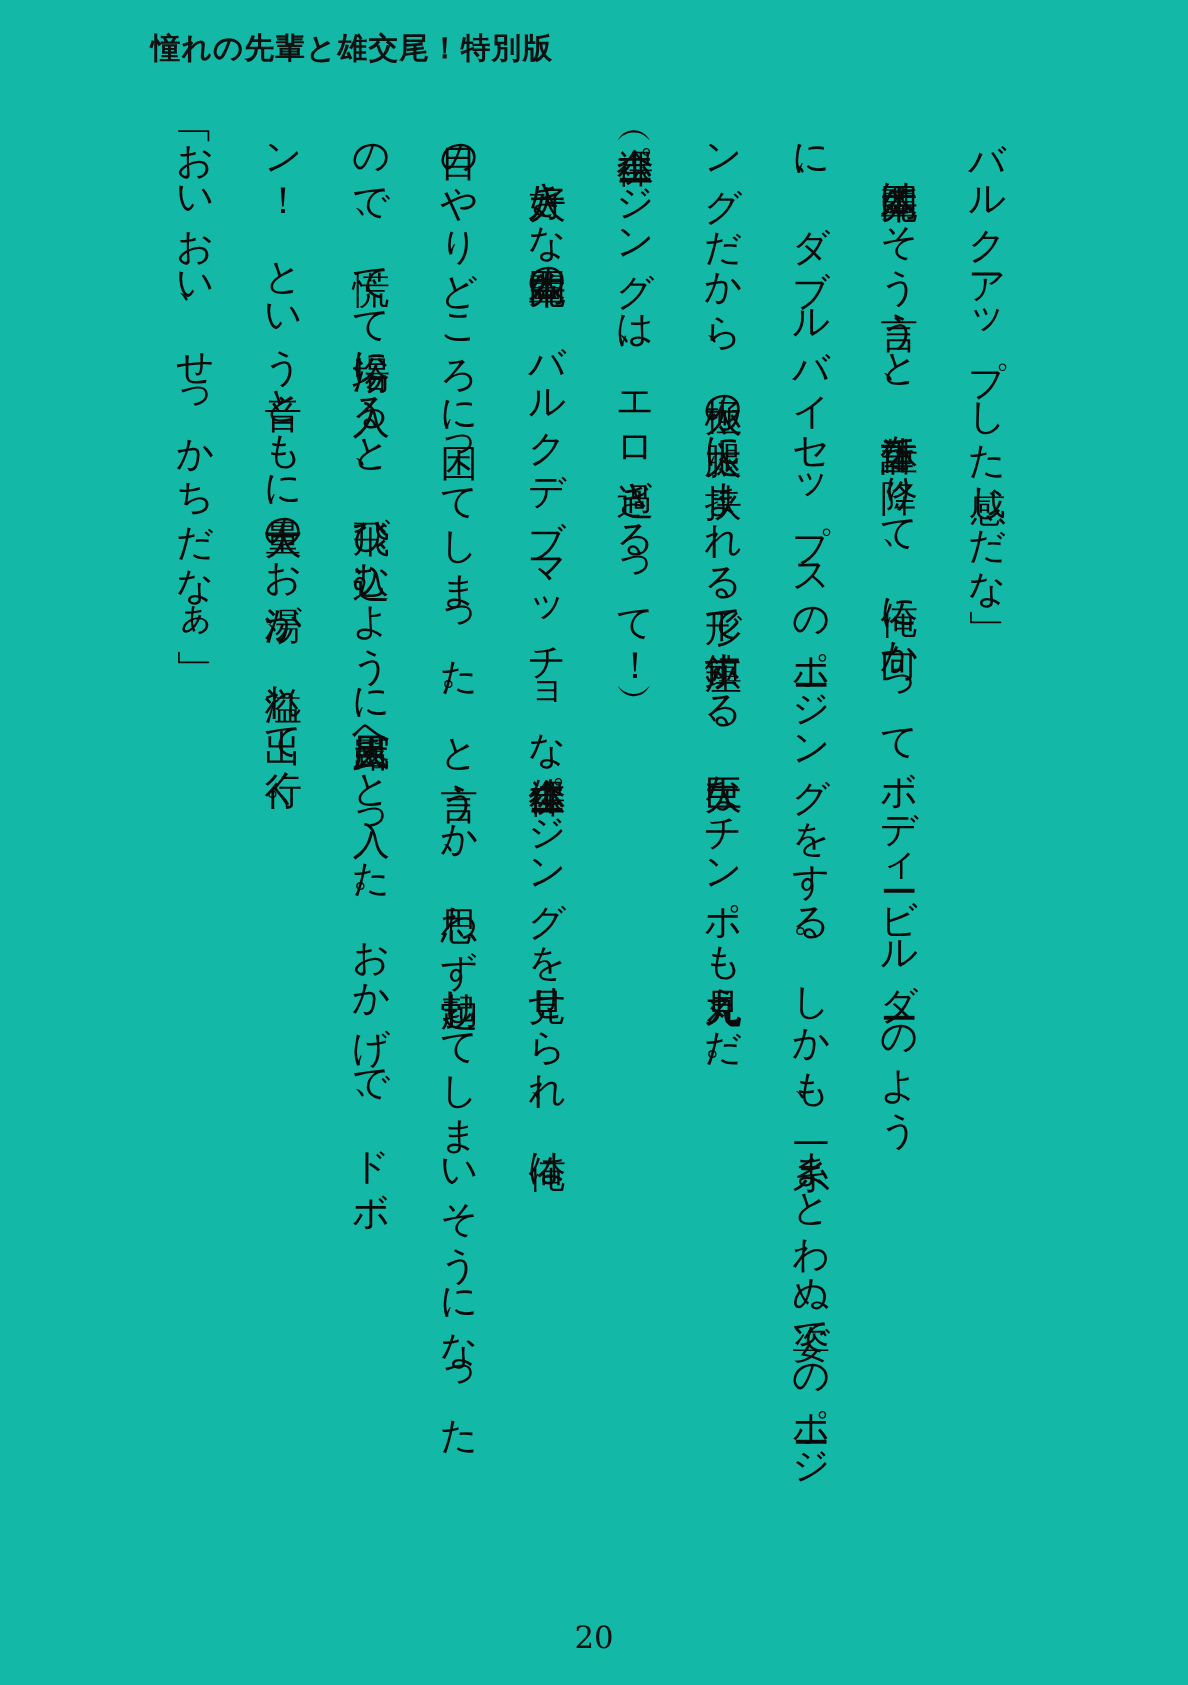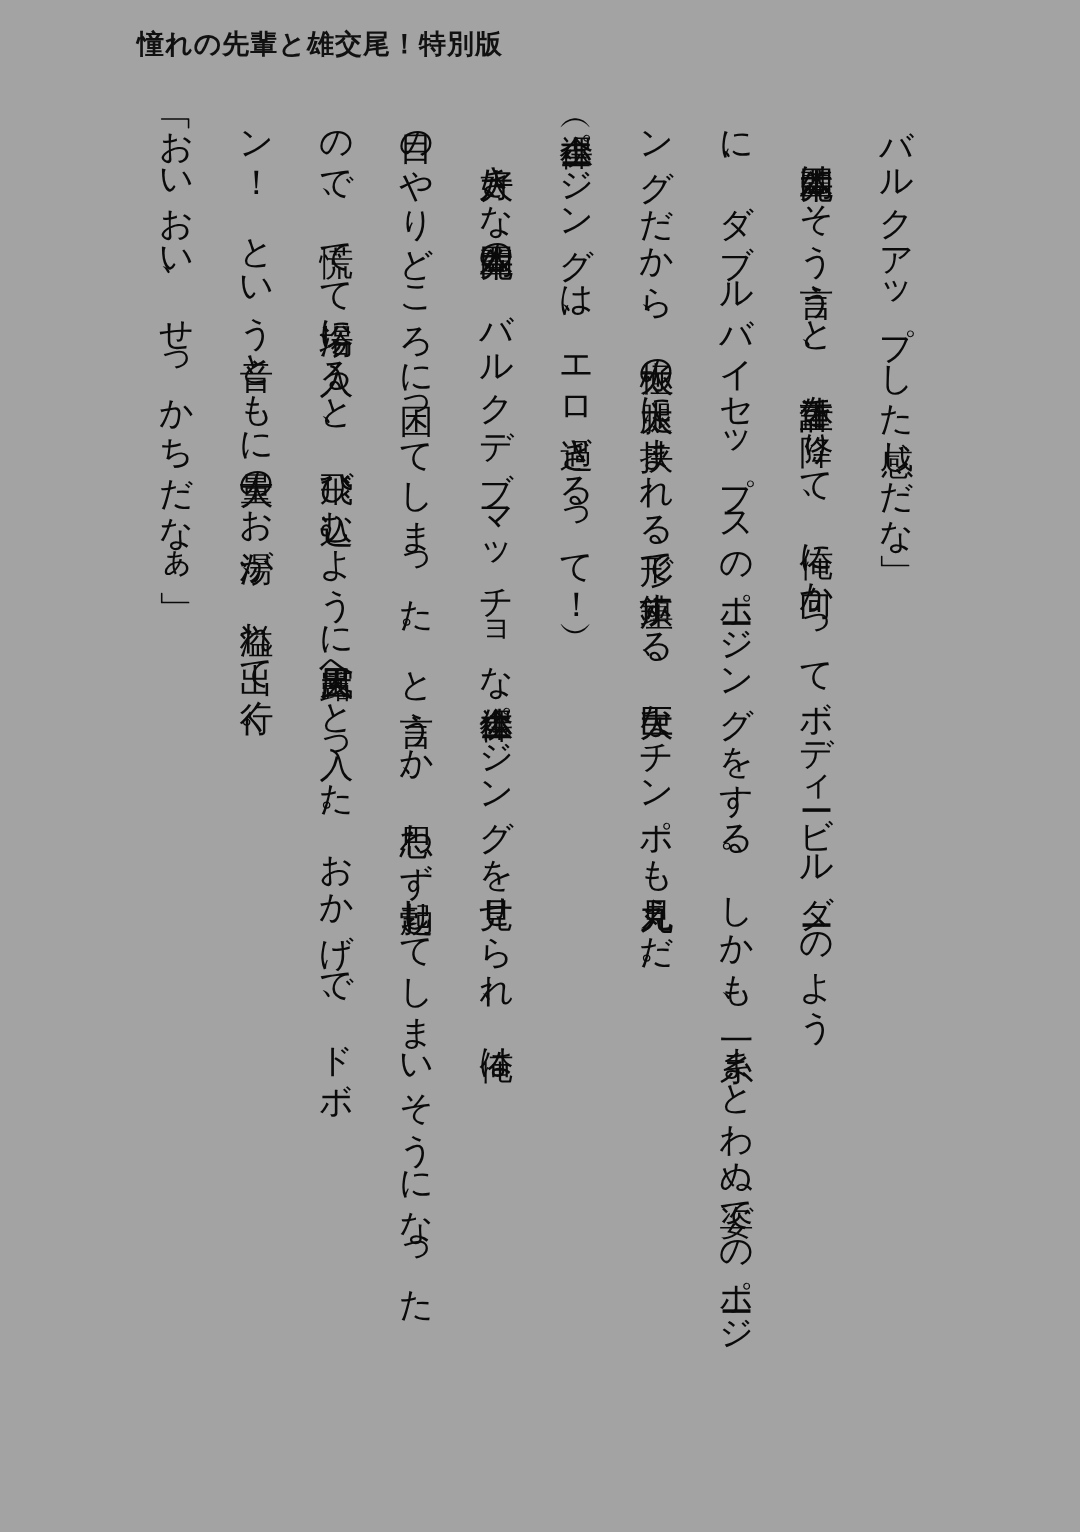--- a/index.html
+++ b/index.html
@@ -1,20 +1,20 @@
 <!DOCTYPE html>
 <html lang="ja"><head>
 <meta charset="utf-8">
 <style>
   html, body { margin: 0; padding: 0; background: #ffffff; }
   .page {
     position: relative;
     width: 1080px;
     height: 1532px;
-    background: #a3a3a3;
+    background: #14b8a6;
     color: #000000;
     font-family: "Liberation Sans", sans-serif;
     overflow: hidden;
   }
   .header-title {
     position: absolute;
     left: 137px;
     top: 26px;
     font-size: 27px;
     font-weight: 600;
@@ -65,14 +65,15 @@
     <div class="vline">に、ダブルバイセップスのポージングをする。しかも、一糸まとわぬ姿でのポージ</div>
     <div class="vline">ングだから、極太の太腿に挟まれる形で鎮座する、巨大なチンポも丸見えだ。</div>
     <div class="vline">（全裸ポージングは、エロ過ぎるって！）</div>
     <div class="vline indent">大好きな岡本先輩の、バルクデブマッチョな全裸体ポージングを見せられ、俺は</div>
     <div class="vline">目のやりどころに困ってしまった。と言うか、思わず勃起してしまいそうになった</div>
     <div class="vline">ので、慌てて浴場に入ると、飛び込むように露天風呂へと入った。おかげで、ドボ</div>
     <div class="vline">ン！　という音ともに大量のお湯が、溢れ出て行く。</div>
     <div class="vline">「おいおい、せっかちだなぁ」</div>
   </div>
 
+  <div class="page-number">20</div>
 
 </div>
 
 </body></html>

